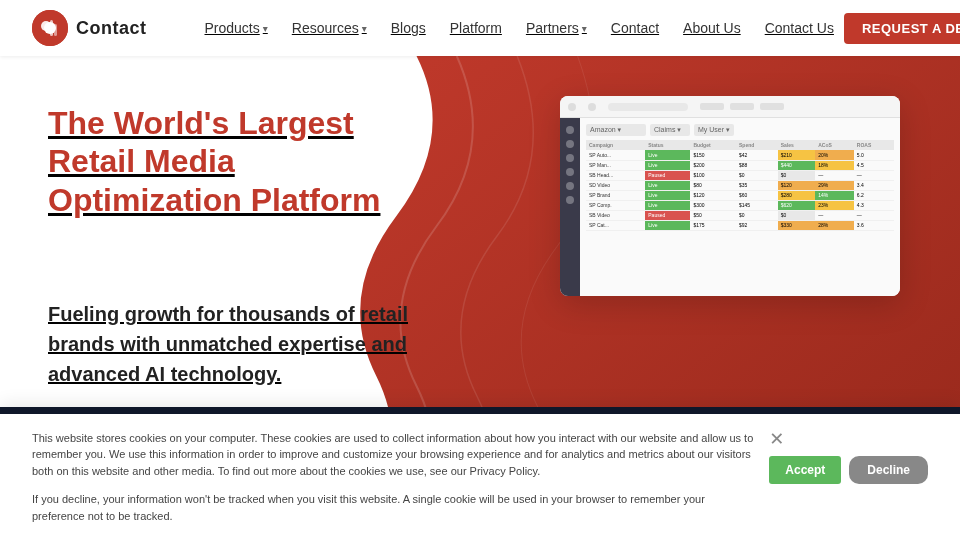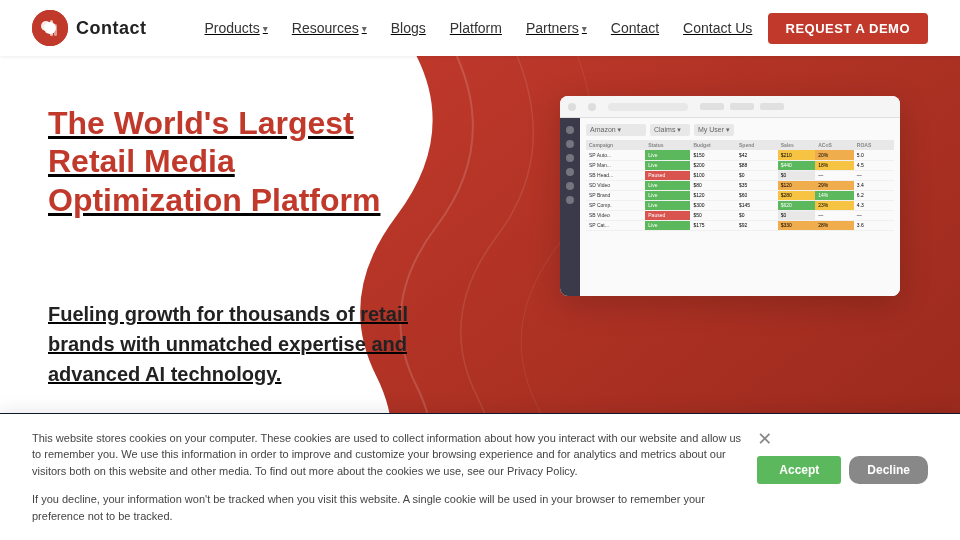--- a/index.html
+++ b/index.html
@@ -143,39 +143,39 @@
     .db-cell-green { background: #5cb85c; color: #fff; }
     .db-cell-red { background: #d9534f; color: #fff; }
     .db-cell-orange { background: #f0ad4e; }
     .db-cell-lgray { background: #e8e8e8; }
 
     
     .cookie-banner {
       position: absolute;
       bottom: 0; left: 0; right: 0;
       background: #fff;
-      border-top: 1px solid #0f172a;
+      border-top: 7px solid #0f172a;
       padding: 16px 32px 16px 32px;
       display: flex; align-items: flex-start; gap: 24px;
       z-index: 20;
       box-shadow: 0 -4px 16px rgba(0,0,0,0.08);
     }
     .cookie-text-wrap { flex: 1; }
     .cookie-text { font-size: 11px; color: #444; line-height: 1.5; margin-bottom: 8px; }
     .cookie-text2 { font-size: 11px; color: #444; line-height: 1.5; margin-top: 12px; }
     .cookie-close {
       background: none; border: none; cursor: pointer;
       font-size: 18px; color: #888; line-height: 1;
       align-self: flex-start;
     }
     .cookie-btns { display: flex; gap: 8px; margin-top: 8px; }
     .btn-accept {
       background: #5cb85c; color: #fff;
       border: none; border-radius: 3px;
-      padding: 7px 22px; font-size: 12px; font-weight: 600;
+      padding: 7px 16px; font-size: 12px; font-weight: 600;
       cursor: pointer;
     }
     .btn-decline {
       background: #888; color: #fff;
       border: none; border-radius: 10px;
       padding: 7px 18px; font-size: 12px; font-weight: 600;
       cursor: pointer;
     }
     .cookie-banner-inner {
       display: flex; width: 100%; gap: 16px; align-items: flex-start;
@@ -213,20 +213,23 @@
     </div>
     <div class="nav-item">
       <span>Platform</span>
     </div>
     <div class="nav-item">
       <span>Partners</span>
       <span class="nav-chevron">▾</span>
     </div>
     <div class="nav-item">
       <span>Contact</span>
+    </div>
+    <div class="nav-item">
+      <span>About Us</span>
     </div>
     <div class="nav-item">
       <span>Contact Us</span>
     </div>
   </div>
   <button class="nav-cta">REQUEST A DEMO</button>
 </nav>
 
 <div class="hero">
 

